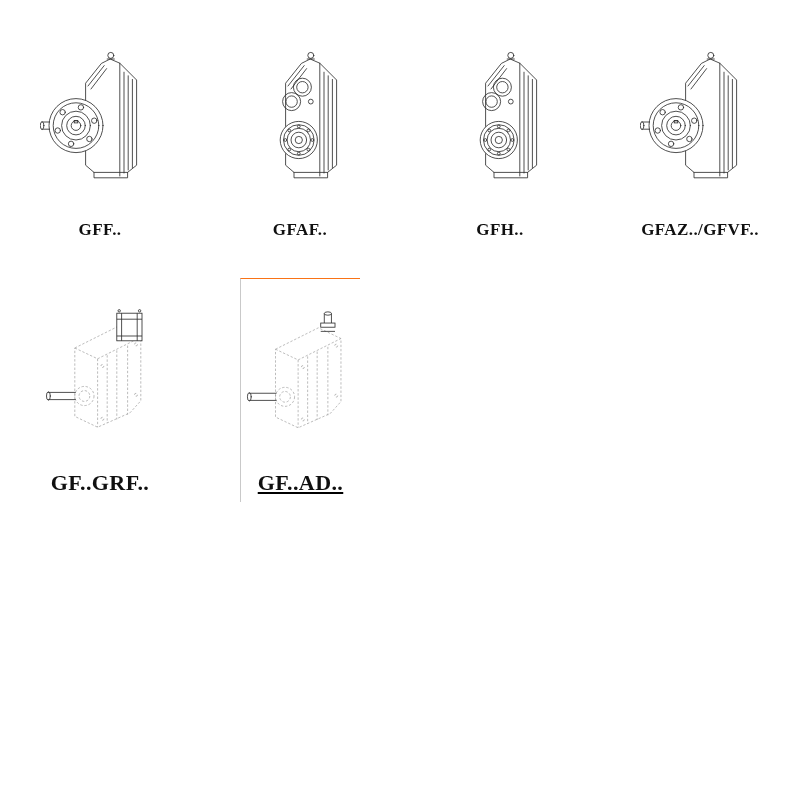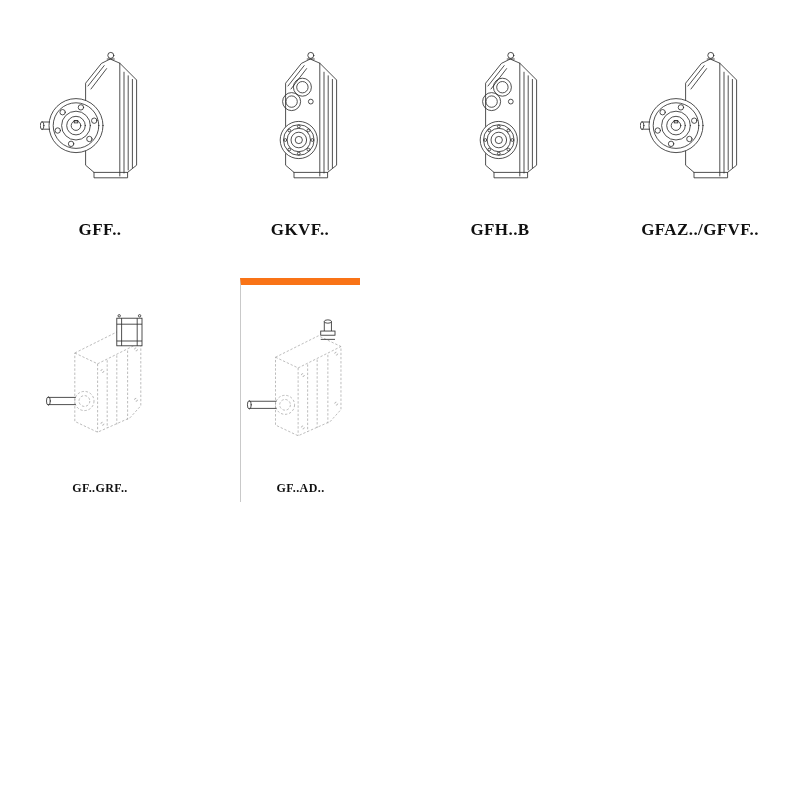--- a/index.html
+++ b/index.html
@@ -12,34 +12,34 @@
     display: grid;
     grid-template-columns: repeat(4, 200px);
     grid-template-rows: 262px 256px 282px;
     width: 800px; height: 800px;
   }
   .cell {
     display: flex; flex-direction: column;
     align-items: center; justify-content: flex-end;
     padding-bottom: 8px; box-sizing: border-box;
   }
-  .cell--boxed { border-left: 1px solid #c9c9c9; border-top: 7px solid #f97316; }
+  .cell--boxed { border-left: 1px solid #c9c9c9; border-top: 1px solid #f97316; text-decoration: underline; }
   .art {
     flex: 1 1 auto; width: 100%;
     display: flex; align-items: center; justify-content: center;
     min-height: 0;
   }
   .art svg { width: 184px; height: 206px; }
   .row3 .art svg { width: 192px; height: 222px; }
   .label {
     font-weight: bold; font-size: 17px; color: #101010;
     letter-spacing: 0.4px; line-height: 1; white-space: nowrap;
     margin: 0;
   }
-  .label--lg { font-size: 12px; }
+  .label--lg { font-size: 22px; }
 </style>
 </head>
 <body>
 
 <svg width="0" height="0" style="position:absolute" aria-hidden="true">
 <defs>
 
   <g id="housing-s" stroke="#2e2e2e" fill="none" stroke-width="1.4" stroke-linejoin="round" stroke-linecap="round">
     <path d="M76,56 L76,192 L90,204 L90,213 L146,213 L146,204 L161,192 L161,50 L133,22 L117,15 L103,22 Z"></path>
     <line x1="90" y1="204" x2="146" y2="204"></line>
@@ -208,33 +208,33 @@
       <figcaption class="label">GFF..</figcaption>
     </figure>
 
 
     <figure class="cell">
       <div class="art">
         <svg viewBox="0 0 200 230">
             <use href="#sym-bore"></use>
           </svg>
       </div>
-      <figcaption class="label">GKVF..</figcaption>
-    </figure>
-
+      <figcaption class="label">GFAF..</figcaption>
+    </figure>
 
 
     <figure class="cell">
       <div class="art">
         <svg viewBox="0 0 200 230">
             <use href="#sym-bore"></use>
           </svg>
       </div>
-      <figcaption class="label">GFH..B</figcaption>
-    </figure>
+      <figcaption class="label">GFH..</figcaption>
+    </figure>
+
 
 
 
     <figure class="cell row3">
       <div class="art">
         <svg viewBox="0 0 200 230">
             <use href="#sym-flange"></use>
           </svg>
       </div>
       <figcaption class="label">GFAZ../GFVF..</figcaption>

